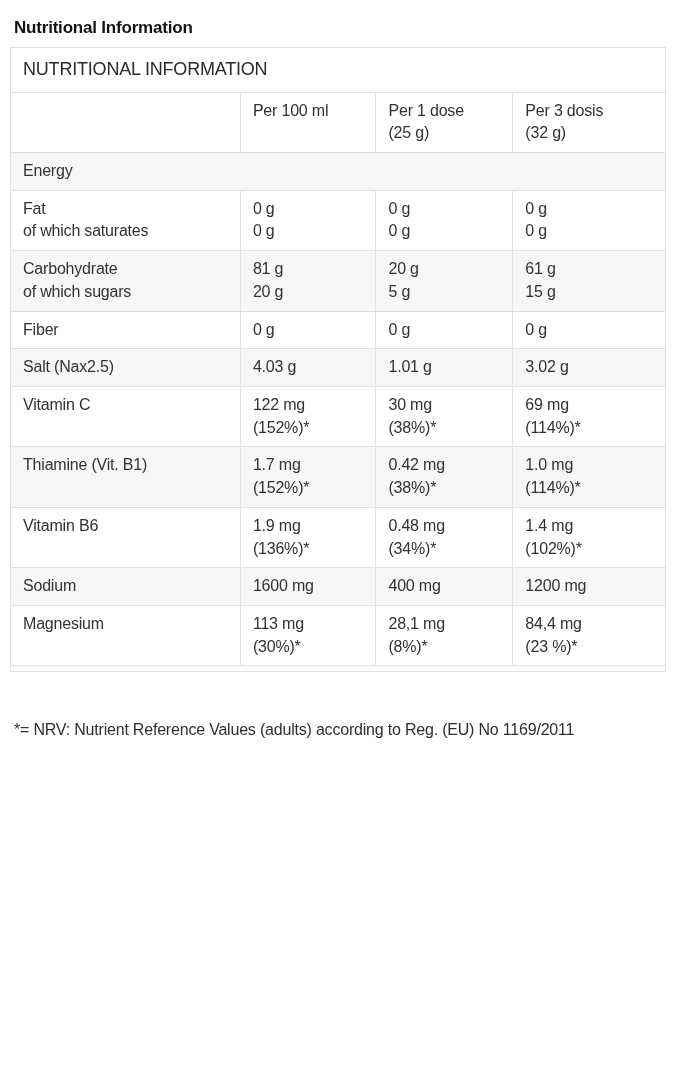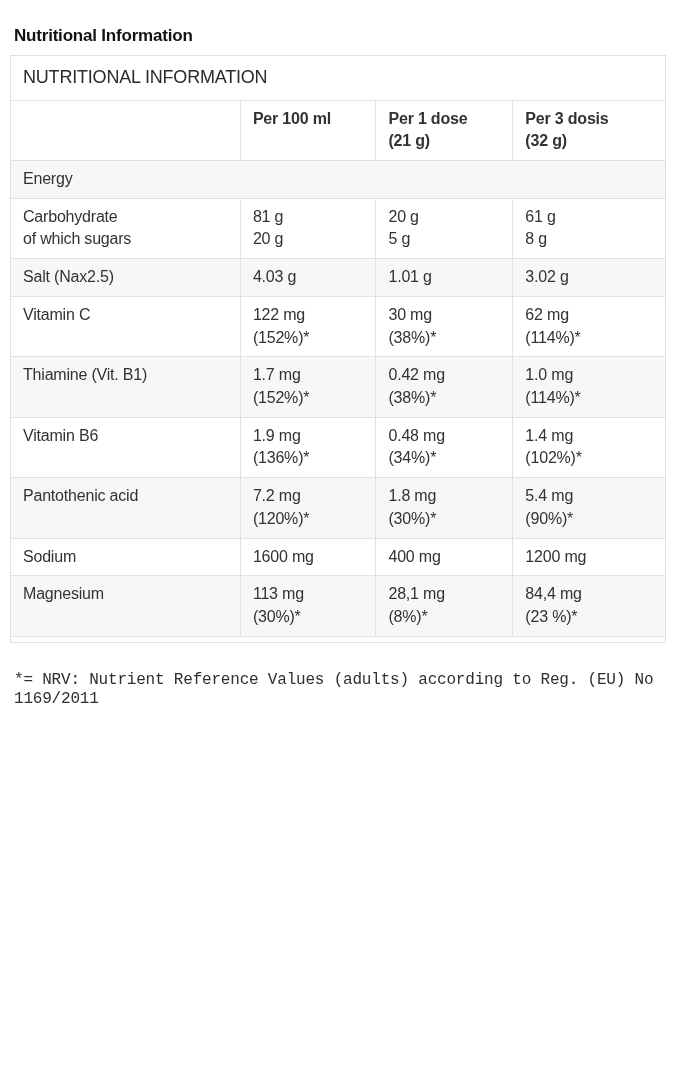--- a/index.html
+++ b/index.html
@@ -1,21 +1,21 @@
 <!DOCTYPE html>
 <html><head>
 <meta charset="utf-8">
 <style>
   html, body { margin: 0; padding: 0; background: #ffffff; }
   body {
     width: 676px;
     font-family: "Liberation Sans", "DejaVu Sans", sans-serif;
     color: #323232;
   }
-  .page { padding: 22px 10px 0 10px; }
+  .page { padding: 14px 10px 0 10px; }
 
   .page-title {
     font-size: 17px;
     font-weight: 700;
     color: #121212;
     margin: 4px 0 9px 4px;
     letter-spacing: -0.2px;
   }
 
   table.nutri {
@@ -42,33 +42,33 @@
     overflow: hidden;
   }
 
   tr.table-title-row td {
     font-size: 18px;
     color: #2b2b2b;
     padding: 9px 12px;
     background: #ffffff;
   }
 
-  thead tr.col-header-row th { background: #ffffff; font-weight: bold; }
+  thead tr.col-header-row th { background: #ffffff; }
   .col-sub { display: block; }
 
   tbody tr:nth-child(odd) td { background: #f7f7f7; }
   tbody tr:nth-child(even) td { background: #ffffff; }
 
   tbody tr.spacer-row td {
     padding: 0;
     height: 5px;
     background: #ffffff;
   }
 
-  .footnotes { margin: 28px 0 0 4px; font-family: Liberation Mono, monospace; }
+  .footnotes { margin: 48px 0 0 4px; }
   .footnotes p {
     margin: 0 0 10px 0;
     font-size: 16px;
     line-height: 1.2;
     color: #2f2f2f;
     letter-spacing: -0.2px;
   }
 </style>
 </head>
 <body>
@@ -84,79 +84,86 @@
         <col class="c3">
         <col class="c4">
     </colgroup>
     <thead>
       <tr class="table-title-row">
         <td colspan="4">NUTRITIONAL INFORMATION</td>
       </tr>
       <tr class="col-header-row">
         <th></th>
         <th><span>Per 100 ml</span><span class="col-sub"></span></th>
-        <th><span>Per 1 dose</span><span class="col-sub">(21 g)</span></th>
+        <th><span>Per 1 dose</span><span class="col-sub">(25 g)</span></th>
         <th><span>Per 3 dosis</span><span class="col-sub">(32 g)</span></th>
       </tr>
     </thead>
     <tbody>
       <tr>
         <td colspan="4">Energy</td>
+      </tr>
+      <tr>
+        <td>Fat
+of which saturates</td>
+        <td>0 g
+0 g</td>
+        <td>0 g
+0 g</td>
+        <td>0 g
+0 g</td>
       </tr>
       <tr>
         <td>Carbohydrate
 of which sugars</td>
         <td>81 g
 20 g</td>
         <td>20 g
 5 g</td>
         <td>61 g
-8 g</td>
+15 g</td>
+      </tr>
+      <tr>
+        <td>Fiber</td>
+        <td>0 g</td>
+        <td>0 g</td>
+        <td>0 g</td>
       </tr>
       <tr>
         <td>Salt (Nax2.5)</td>
         <td>4.03 g</td>
         <td>1.01 g</td>
         <td>3.02 g</td>
       </tr>
       <tr>
         <td>Vitamin C</td>
         <td>122 mg
 (152%)*</td>
         <td>30 mg
 (38%)*</td>
-        <td>62 mg
+        <td>69 mg
 (114%)*</td>
       </tr>
       <tr>
         <td>Thiamine (Vit. B1)</td>
         <td>1.7 mg
 (152%)*</td>
         <td>0.42 mg
 (38%)*</td>
         <td>1.0 mg
 (114%)*</td>
       </tr>
       <tr>
         <td>Vitamin B6</td>
         <td>1.9 mg
 (136%)*</td>
         <td>0.48 mg
 (34%)*</td>
         <td>1.4 mg
 (102%)*</td>
-      </tr>
-      <tr>
-        <td>Pantothenic acid</td>
-        <td>7.2 mg
-(120%)*</td>
-        <td>1.8 mg
-(30%)*</td>
-        <td>5.4 mg
-(90%)*</td>
       </tr>
       <tr>
         <td>Sodium</td>
         <td>1600 mg</td>
         <td>400 mg</td>
         <td>1200 mg</td>
       </tr>
       <tr>
         <td>Magnesium</td>
         <td>113 mg

